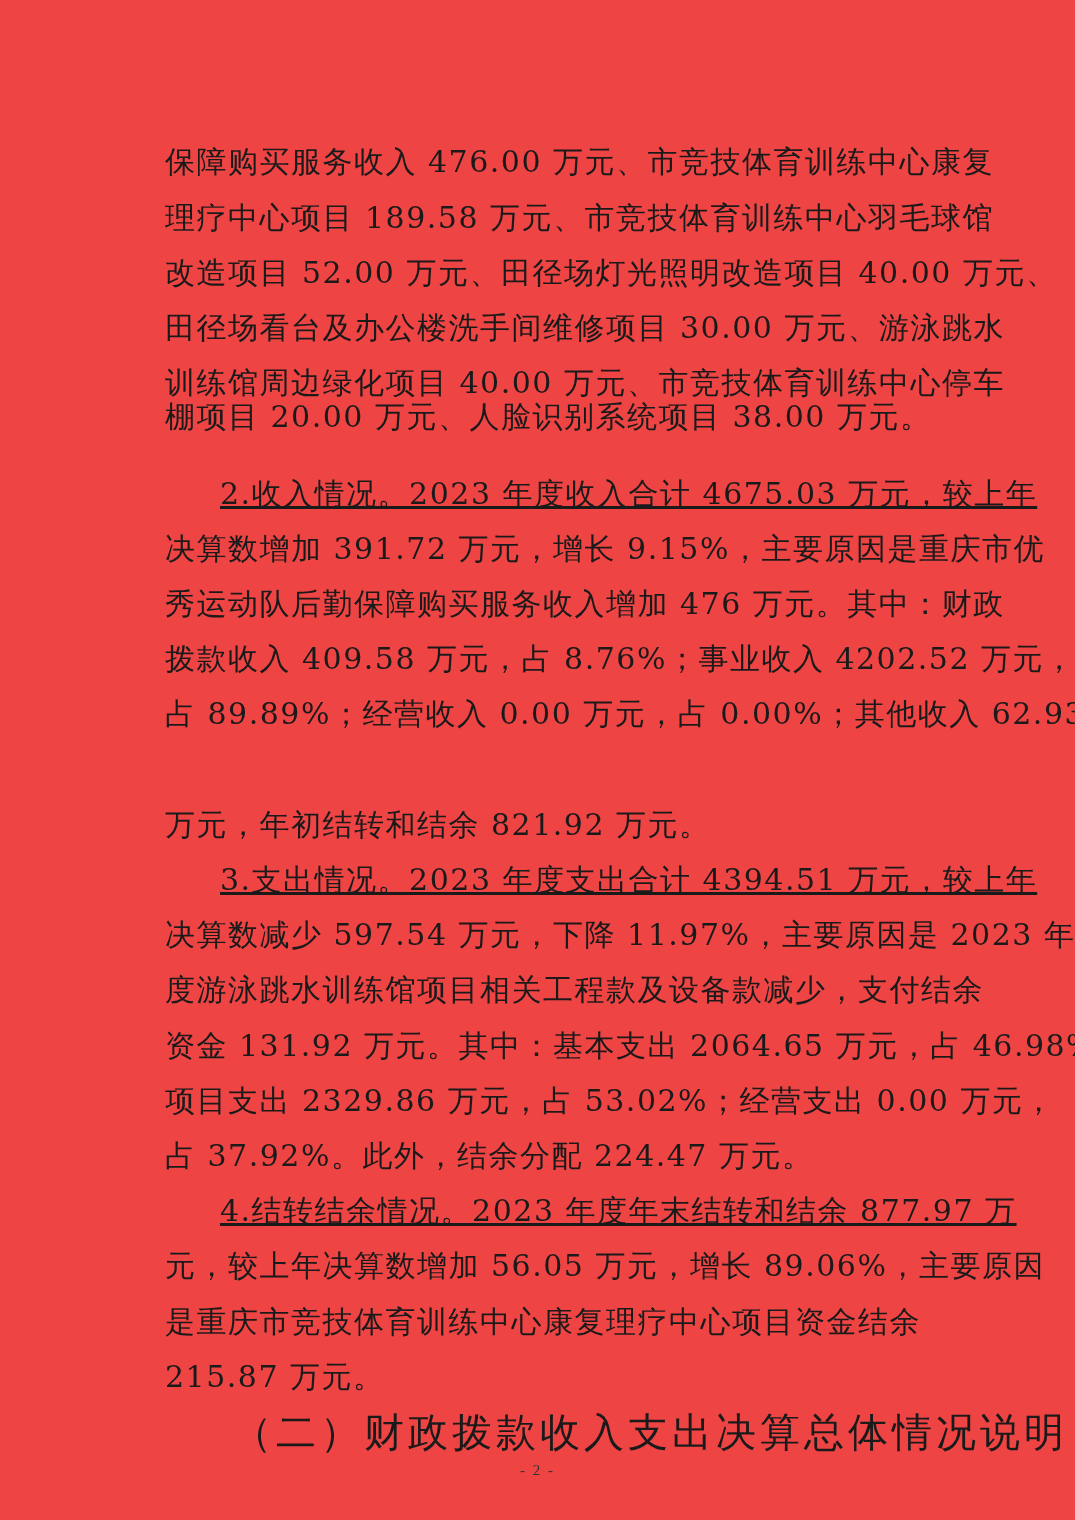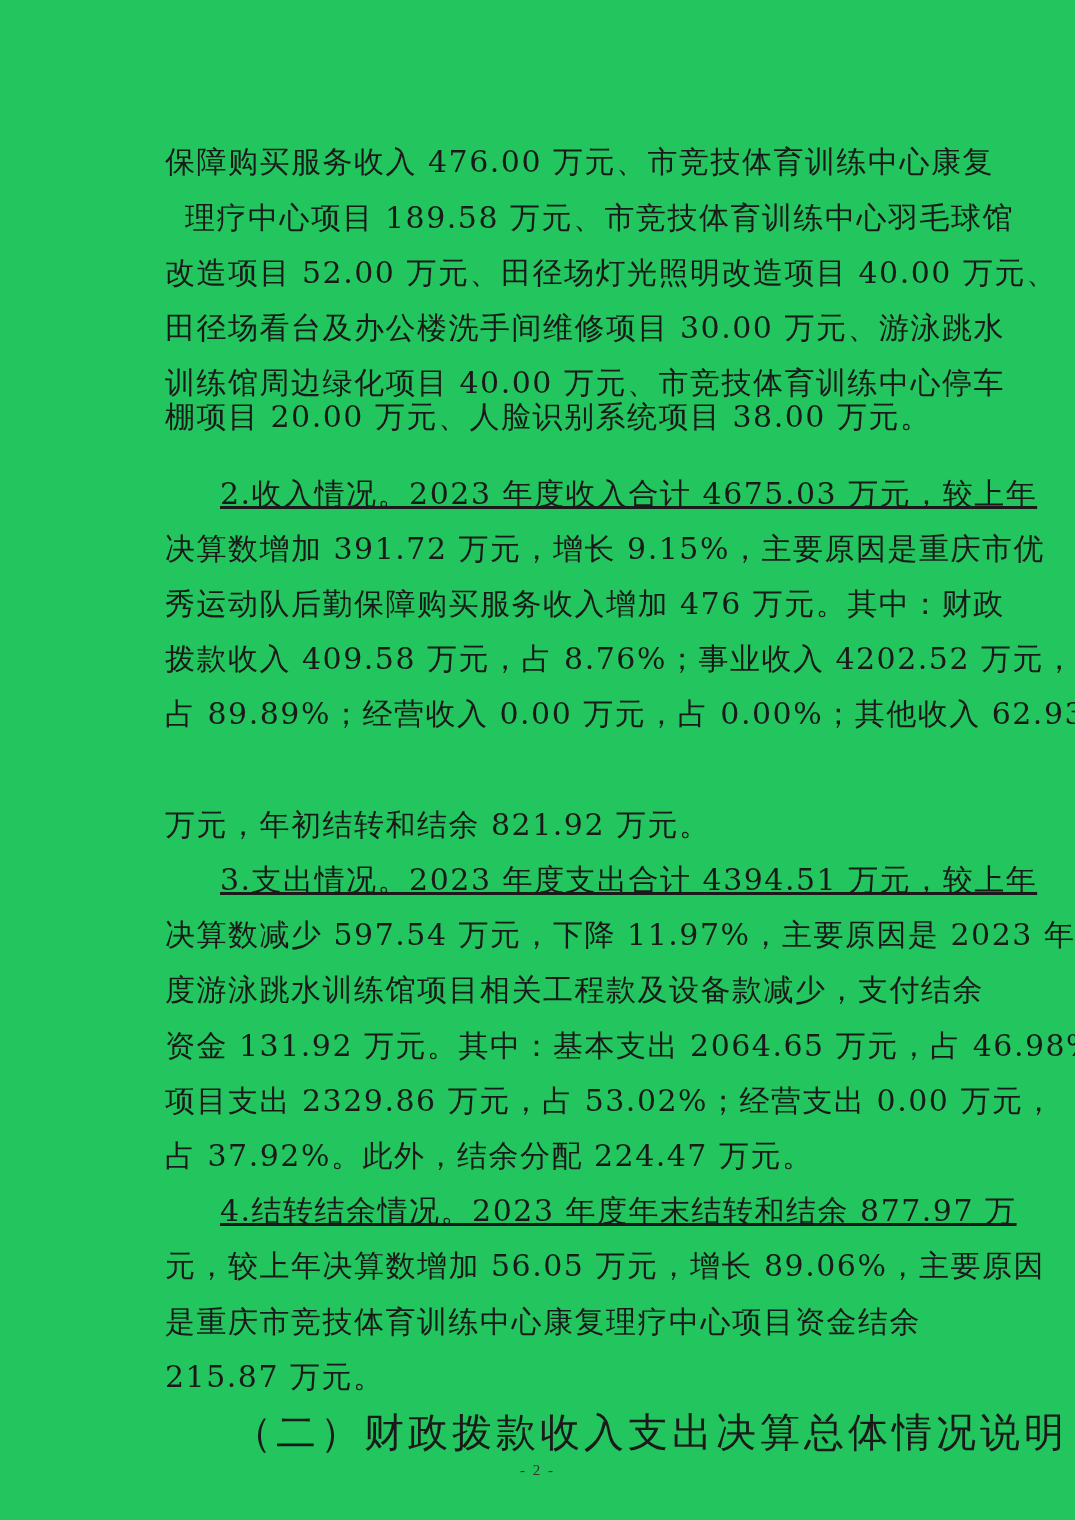--- a/index.html
+++ b/index.html
@@ -1,34 +1,34 @@
 <!DOCTYPE html>
 <html><head>
 <meta charset="utf-8">
 <style>
   html, body { margin: 0; padding: 0; background: #ffffff; }
   body { width: 1075px; height: 1520px; position: relative; overflow: hidden;
          font-family: "DejaVu Serif", "Liberation Serif", serif; color: #1a1a1a; }
-  .page { position: absolute; left: 0; top: 0; width: 1075px; height: 1520px; background: #22c55e; }
+  .page { position: absolute; left: 0; top: 0; width: 1075px; height: 1520px; background: #ef4444; }
   .line { position: absolute; left: 165px; width: 748px; font-size: 30px; line-height: 40px;
           white-space: nowrap; letter-spacing: 1.5px; text-align: justify; text-align-last: justify; }
   .line.last { text-align-last: left; }
   .line.indent { left: 220px; width: 693px; text-decoration: underline; }
   .heading { position: absolute; left: 232px; font-size: 40px; line-height: 40px;
              white-space: nowrap; letter-spacing: 4px; font-family: "DejaVu Sans", "Liberation Sans", sans-serif; }
   .pagenum { position: absolute; left: 0; width: 1075px; top: 1434px; text-align: center;
              font-size: 15px; color: #333; font-family: "Liberation Serif", serif; letter-spacing: 2px; }
 </style>
 </head>
 <body>
 
 <div class="page">
 
   <div class="line" style="top:142px;">保障购买服务收入 476.00 万元、市竞技体育训练中心康复</div>
-  <div class="line" style="top:198px;margin-left:20px;">理疗中心项目 189.58 万元、市竞技体育训练中心羽毛球馆</div>
+  <div class="line" style="top:198px;">理疗中心项目 189.58 万元、市竞技体育训练中心羽毛球馆</div>
   <div class="line" style="top:253px;">改造项目 52.00 万元、田径场灯光照明改造项目 40.00 万元、</div>
   <div class="line" style="top:308px;">田径场看台及办公楼洗手间维修项目 30.00 万元、游泳跳水</div>
   <div class="line" style="top:363px;">训练馆周边绿化项目 40.00 万元、市竞技体育训练中心停车</div>
   <div class="line last" style="top:397px;">棚项目 20.00 万元、人脸识别系统项目 38.00 万元。</div>
 
   <div class="line indent" style="top:474px;">2.收入情况。2023 年度收入合计 4675.03 万元，较上年</div>
   <div class="line" style="top:529px;">决算数增加 391.72 万元，增长 9.15%，主要原因是重庆市优</div>
   <div class="line" style="top:584px;">秀运动队后勤保障购买服务收入增加 476 万元。其中：财政</div>
   <div class="line" style="top:639px;">拨款收入 409.58 万元，占 8.76%；事业收入 4202.52 万元，</div>
   <div class="line" style="top:694px;">占 89.89%；经营收入 0.00 万元，占 0.00%；其他收入 62.93</div>

